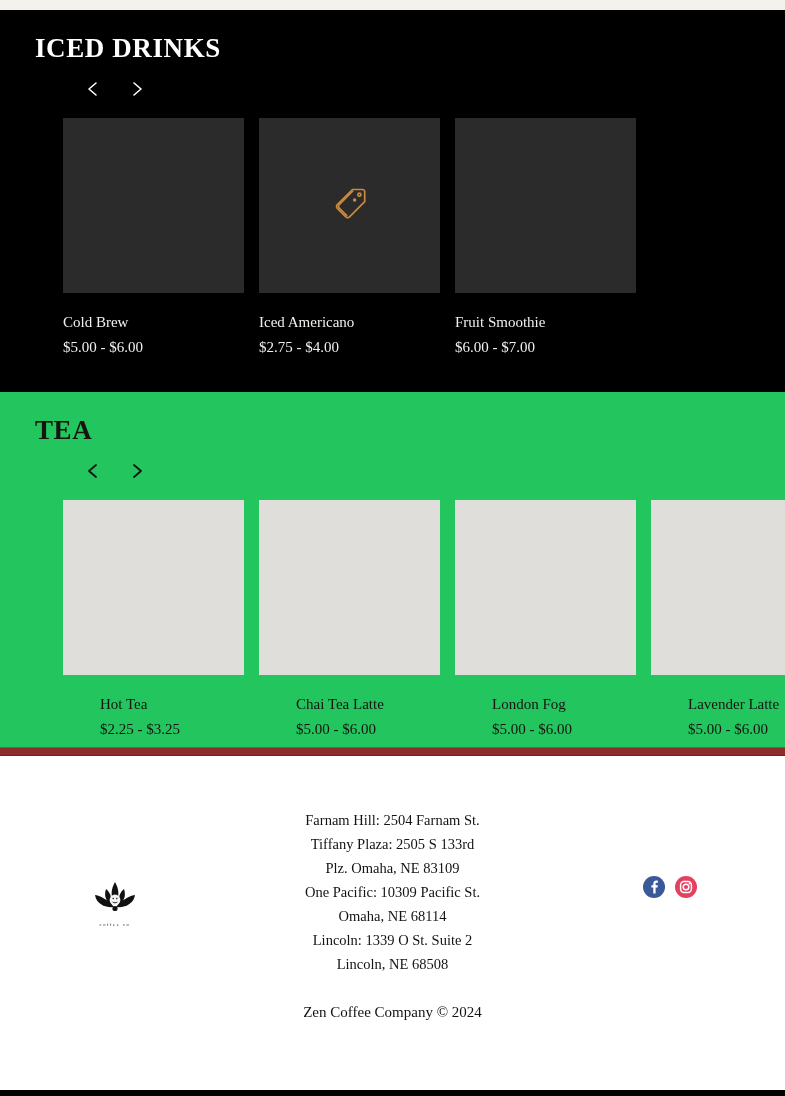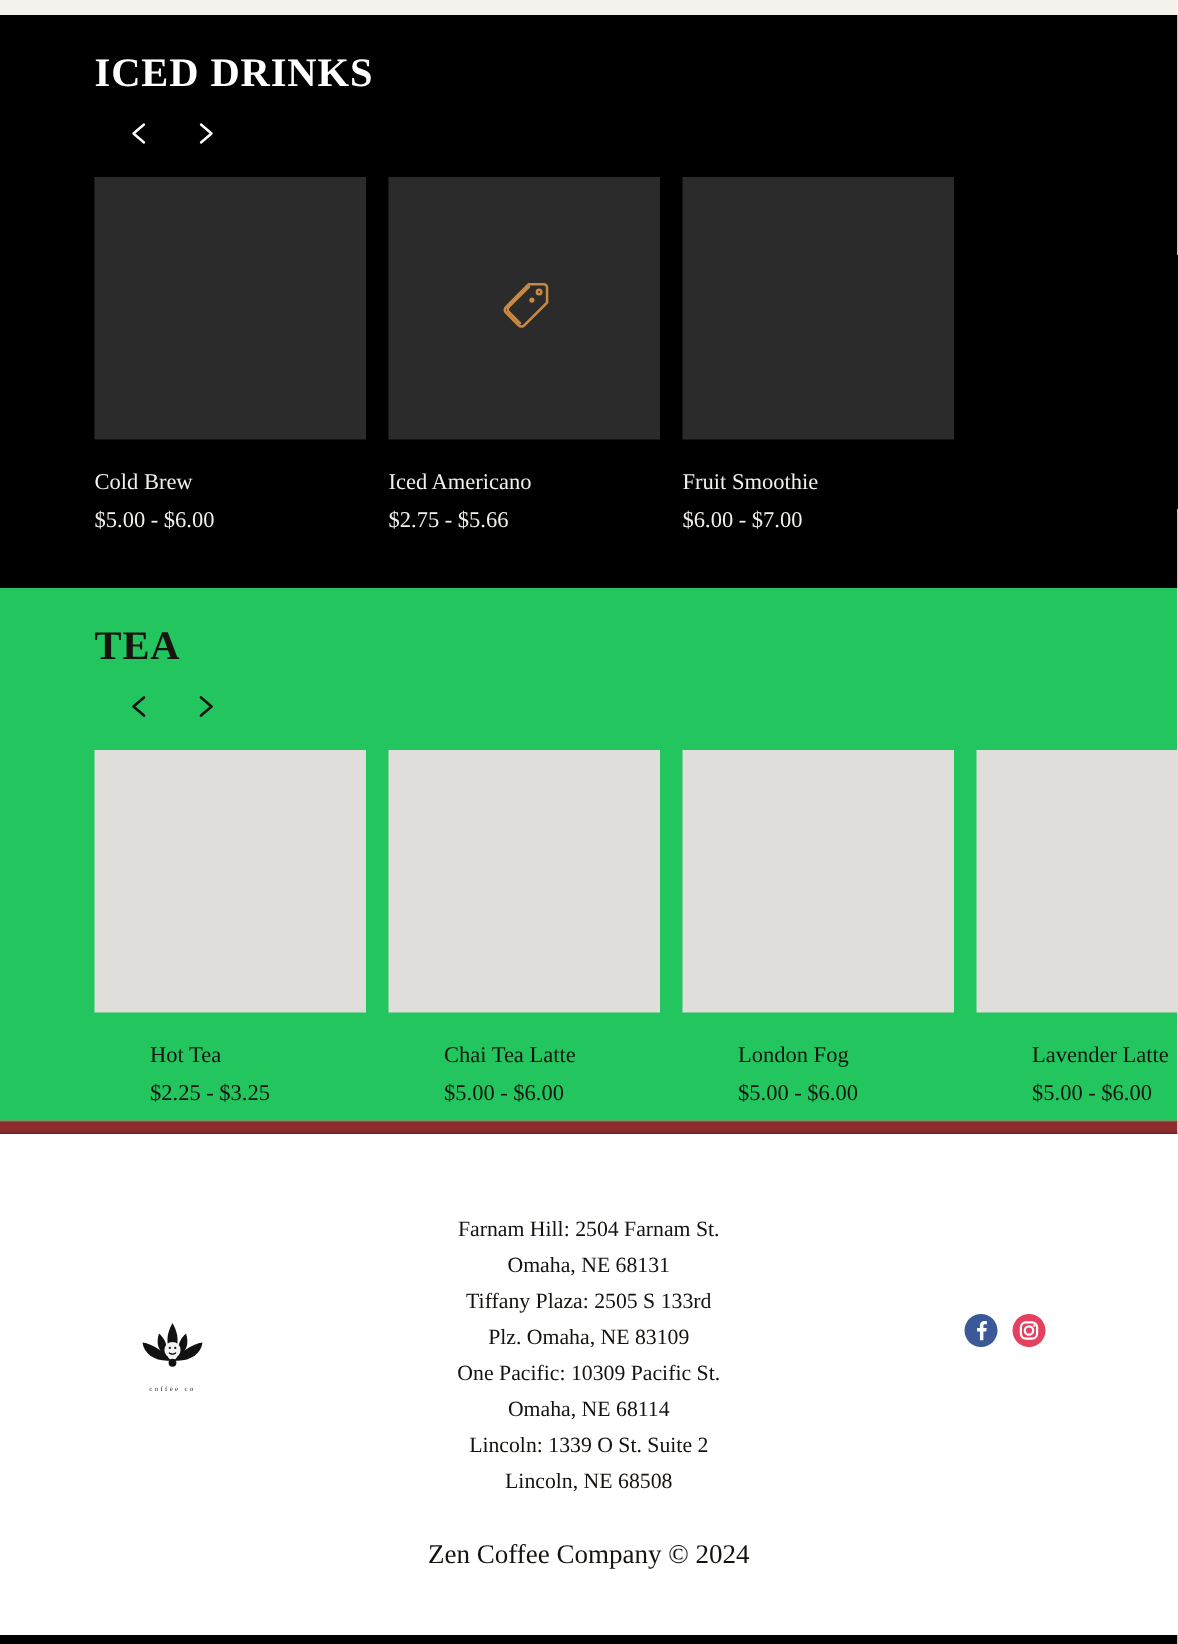--- a/index.html
+++ b/index.html
@@ -44,21 +44,21 @@
 
   .section.light {
     background: #22c55e;
     height: 355px;
   }
 
   .section-title {
     font-size: 27px;
     font-weight: bold;
     letter-spacing: 0.6px;
-    padding-left: 63px;
+    padding-left: 35px;
     line-height: 1.1;
   }
 
   .section.dark .section-title { color: #ffffff; }
   .section.light .section-title { color: #18130f; }
 
   .carousel-nav {
     display: flex;
     gap: 26px;
     padding-left: 84px;
@@ -171,21 +171,21 @@
   }
 
   .footer-line {
     font-size: 14.5px;
     line-height: 24px;
     color: #15120f;
     white-space: nowrap;
   }
 
   .footer-copyright {
-    font-size: 18px;
+    font-size: 15px;
     line-height: 24px;
     color: #15120f;
     margin-top: 24px;
   }
 
   .footer-social {
     width: 230px;
     display: flex;
     gap: 10px;
     justify-content: center;
@@ -252,21 +252,21 @@
                 <path d="M23.5 7.5 L33.5 7.5 A2.2 2.2 0 0 1 35.7 9.7 L35.7 19.7 L20.5 34.9
                          A2.6 2.6 0 0 1 16.8 34.9 L8.3 26.4 A2.6 2.6 0 0 1 8.3 22.7 Z"></path>
                 <circle cx="30.4" cy="12.7" r="1.5"></circle>
                 <path d="M23.6 9.2 L10.2 22.6 A2.4 2.4 0 0 0 10.2 26.0 L17.6 33.4"></path>
                 <circle cx="25.6" cy="18.0" r="0.9"></circle>
               </g>
             </svg>
           </span>
         </div>
         <div class="card-title">Iced Americano</div>
-        <div class="card-price">$2.75 - $5.66</div>
+        <div class="card-price">$2.75 - $4.00</div>
       </div>
 
       <div class="card">
         <div class="card-thumb"></div>
         <div class="card-title">Fruit Smoothie</div>
         <div class="card-price">$6.00 - $7.00</div>
       </div>
 
     </div>
   </div>
@@ -338,21 +338,20 @@
             <path d="M27.6 21.4 C28.8 22.6 31.2 22.6 32.4 21.4 L32.4 22.3
                      C31.2 23.5 28.8 23.5 27.6 22.3 Z"></path>
           </g>
         </svg>
         <div class="logo-caption">coffee co</div>
       </div>
     </div>
 
     <div class="footer-center">
       <div class="footer-line">Farnam Hill: 2504 Farnam St.</div>
-      <div class="footer-line">Omaha, NE 68131</div>
       <div class="footer-line">Tiffany Plaza: 2505 S 133rd</div>
       <div class="footer-line">Plz. Omaha, NE 83109</div>
       <div class="footer-line">One Pacific: 10309 Pacific St.</div>
       <div class="footer-line">Omaha, NE 68114</div>
       <div class="footer-line">Lincoln: 1339 O St. Suite 2</div>
       <div class="footer-line">Lincoln, NE 68508</div>
       <div class="footer-copyright">Zen Coffee Company © 2024</div>
     </div>
 
     <div class="footer-social">

